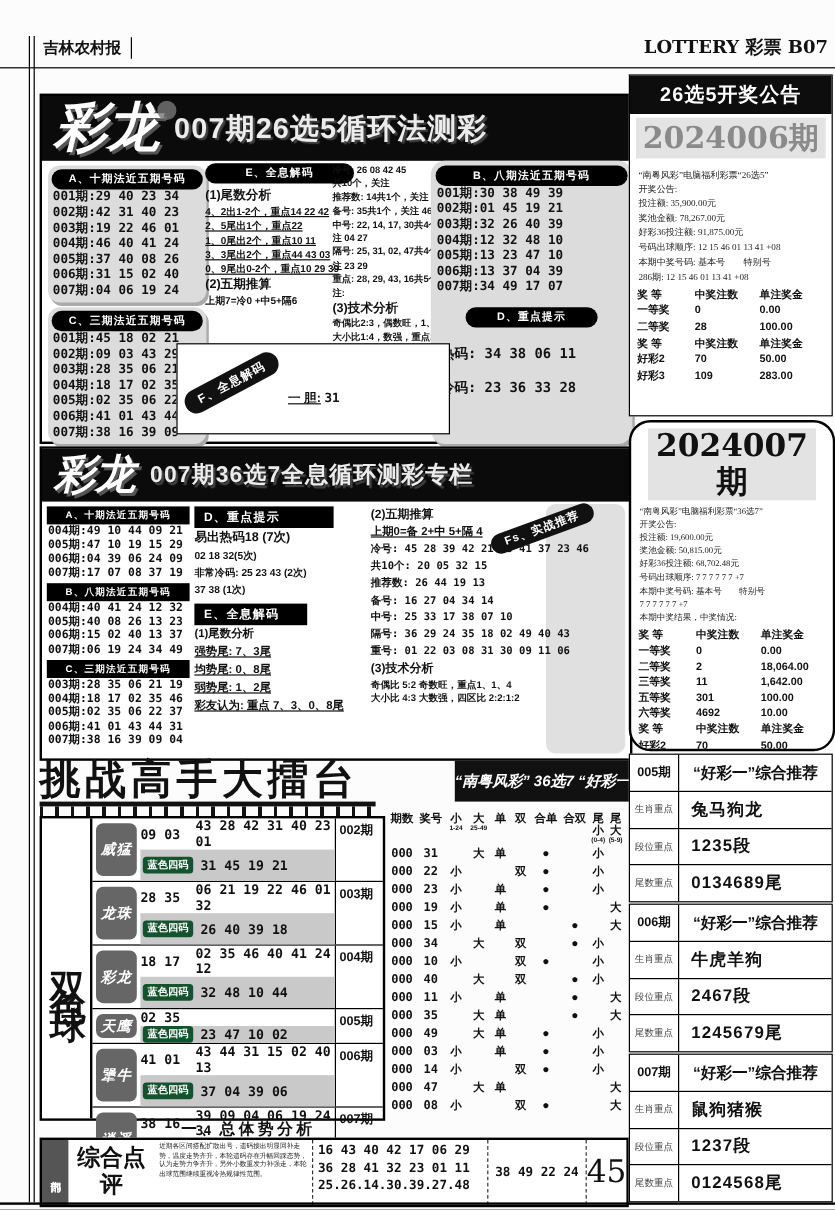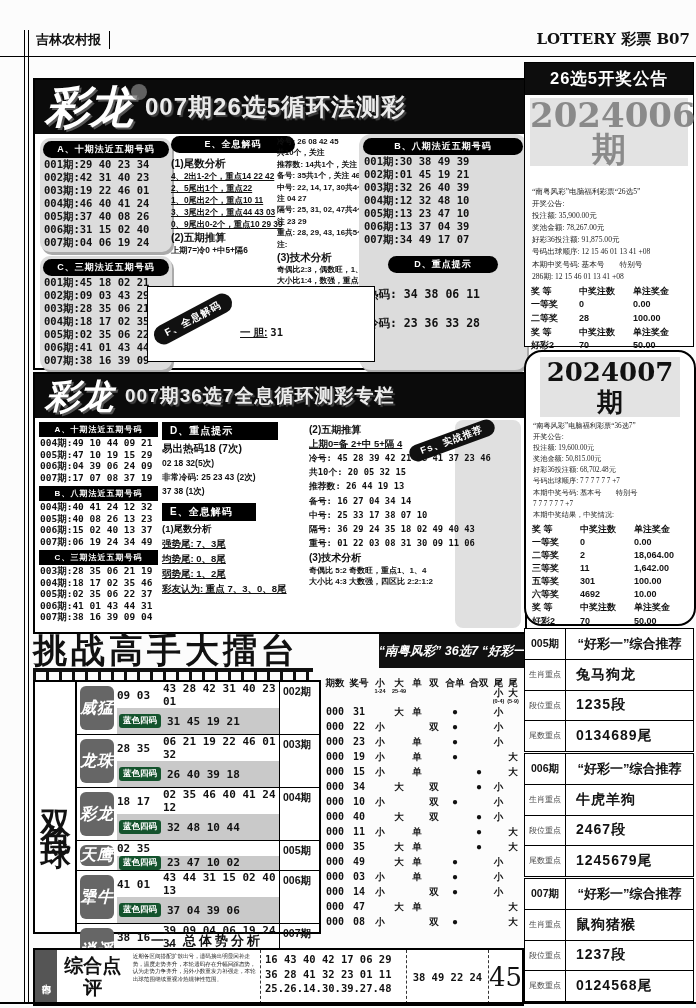--- a/index.html
+++ b/index.html
@@ -77,21 +77,21 @@
   .comb{position:absolute;left:0;top:36px;width:280px;height:12px;border-top:4px solid #111;
         background:repeating-linear-gradient(90deg,#111 0 3px,transparent 3px 13px);}
   .bannerR{position:absolute;right:2px;top:2px;width:206px;height:34px;background:#111;color:#fff;
            display:flex;align-items:center;justify-content:center;font-weight:bold;font-size:12.5px;font-style:italic;white-space:nowrap;}
   .teamtable{position:absolute;left:0;top:48px;width:284px;height:250px;border:2px solid #000;display:flex;background:#fff;}
   .vlabel{width:40px;border-right:2px solid #000;display:flex;align-items:center;justify-content:center;
           writing-mode:vertical-rl;font-size:30px;font-weight:bold;letter-spacing:14px;font-family:"DejaVu Serif",serif;}
   .teams{flex:1;display:flex;flex-direction:column;}
   .team{flex:1;display:grid;grid-template-columns:40px 46px 1fr 40px;grid-template-rows:1fr 1fr;border-bottom:1.5px solid #000;}
   .team:last-child{border-bottom:none;}
-  .tname{grid-area:1/1/3/2;background:#666;color:#fff;font-weight:bold;font-size:16px;font-style:italic;
+  .tname{grid-area:1/1/3/2;background:#666;color:#fff;font-weight:bold;font-size:12px;font-style:italic;
          display:flex;align-items:center;justify-content:center;border-radius:6px;margin:4px 3px;letter-spacing:1px;}
   .tfront{grid-area:1/2/2/3;font-family:"DejaVu Sans Mono",monospace;font-weight:bold;font-size:11px;display:flex;align-items:center;}
   .tnums{grid-area:1/3/2/4;font-family:"DejaVu Sans Mono",monospace;font-weight:bold;font-size:11px;display:flex;align-items:center;}
   .tqi{grid-area:1/4/3/5;border-left:1.5px solid #000;font-weight:bold;font-size:10.5px;padding:3px 0 0 3px;}
   .tblue{grid-area:2/2/3/4;background:#c9c9c9;display:flex;align-items:center;gap:6px;padding-left:2px;}
   .bluetag{background:#14532d;color:#fff;font-size:8.5px;font-weight:bold;padding:1px 4px;border-radius:3px;white-space:nowrap;}
   .bluenums{font-family:"DejaVu Sans Mono",monospace;font-weight:bold;font-size:11px;}
   .walk{position:absolute;left:290px;top:46px;width:197px;}
   .wgrid{display:grid;grid-template-columns:24px 24px 18px 20px 16px 18px 24px 24px 15px 14px;}
   .wh{text-align:center;font-weight:bold;font-size:9.5px;line-height:10px;}
@@ -108,22 +108,22 @@
             text-align:center;flex-wrap:wrap;padding:0 4px;}
   .rv-body{width:128px;font-size:5.6px;line-height:7.6px;color:#222;padding:3px 4px;border-right:1.5px dashed #333;}
   .rv-nums1{width:142px;border-right:1.5px dashed #333;padding:2px 4px;}
   .rv-nums1 div{font-family:"DejaVu Sans Mono",monospace;font-weight:bold;font-size:10.5px;line-height:14.5px;white-space:nowrap;}
   .rv-nums2{width:84px;border-right:1.5px dashed #333;display:flex;align-items:center;justify-content:center;
             font-family:"DejaVu Sans Mono",monospace;font-weight:bold;font-size:10.5px;}
   .rv-big{flex:1;display:flex;align-items:center;justify-content:center;font-family:"DejaVu Serif",serif;font-size:26px;}
   
   .rbox1{position:absolute;left:524px;top:62px;width:168px;height:283px;border:1.5px solid #000;background:#fff;}
   .rhead{background:#0d0d0d;color:#fff;font-weight:bold;font-size:16.5px;text-align:center;padding:5px 0;letter-spacing:1px;}
-  .rperiod{font-family:"DejaVu Serif",serif;font-weight:bold;font-size:34px;color:#8a8a8a;background:#e3e3e3;
-           text-align:center;margin:3px 5px 18px;line-height:34px;}
+  .rperiod{font-family:"DejaVu Serif",serif;font-weight:bold;font-size:25px;color:#8a8a8a;background:#e3e3e3;
+           text-align:center;margin:3px 5px 6px;line-height:34px;}
   .rbody{padding:2px 7px 0;font-size:7.6px;line-height:12.1px;color:#222;font-family:"Liberation Serif",serif;}
   .rtable{margin:2px 6px 0;}
   .trow3{display:grid;grid-template-columns:48px 54px 1fr;font-weight:bold;font-size:9px;line-height:13.6px;}
   .rbox2{position:absolute;left:524px;top:350px;width:168px;height:272px;border:2px solid #000;border-radius:18px;background:#fff;overflow:hidden;}
   .rperiod2{font-family:"DejaVu Serif",serif;font-weight:bold;font-size:26px;background:#e3e3e3;text-align:center;
             margin:5px 14px 2px;line-height:30px;}
   .rbox2 .rbody{font-size:7.2px;line-height:11.1px;}
   .rbox2 .trow3{line-height:13.1px;}
   .rec{position:absolute;left:524px;width:168px;border:1.5px solid #000;background:#fff;}
   .rec-head{display:flex;}

